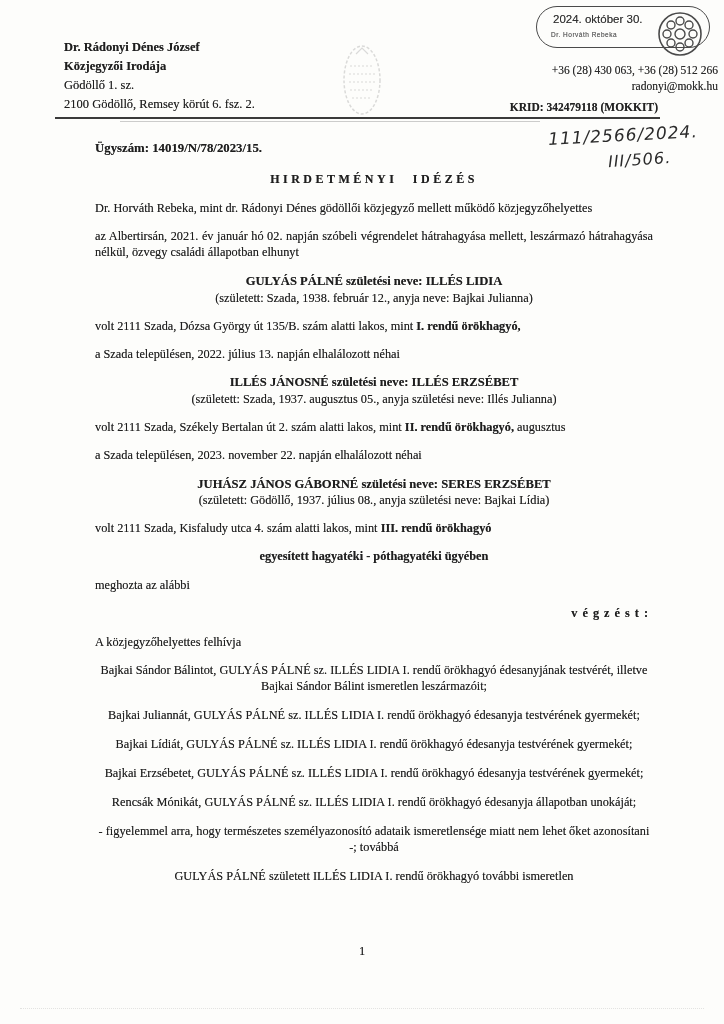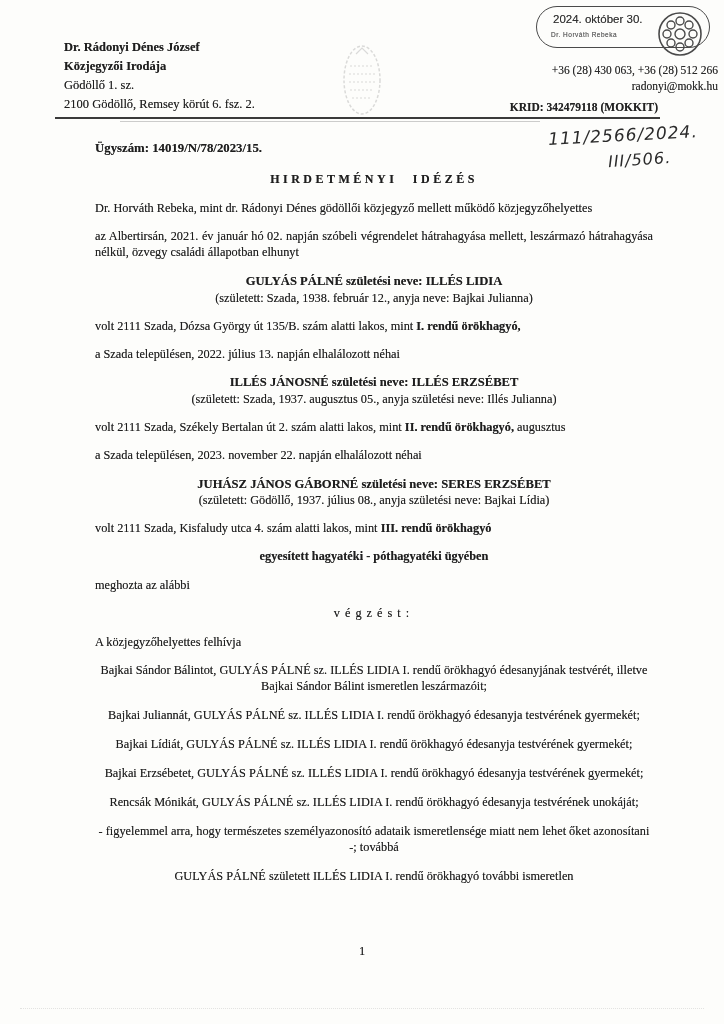--- a/index.html
+++ b/index.html
@@ -50,21 +50,21 @@
   .title{
     text-align:center;font-weight:bold;font-size:12px;
     letter-spacing:3.5px;word-spacing:9px;margin-bottom:14px !important;
   }
   .just{text-align:justify;}
   .nw{white-space:nowrap;}
   .cname{text-align:center;font-weight:bold;font-size:12.6px;margin-bottom:1px !important;}
   .cbirth{text-align:center;margin-bottom:12px !important;}
   .ctype{text-align:center;font-weight:bold;margin:3px 0 13px 0 !important;}
   .vegzes{
-    text-align:center;font-weight:normal;letter-spacing:5px;
+    text-align:right;font-weight:bold;letter-spacing:5px;
     margin:0 0 13px 0 !important;
   }
   .summon{text-align:center;font-weight:normal;margin-bottom:13px !important;}
   .note{text-align:center;margin-bottom:13px !important;}
   .pagenum{position:absolute;left:0;right:0;top:944px;text-align:center;font-size:12.5px;}
   .artifacts{position:absolute;left:20px;right:20px;top:1008px;border-top:1px dotted rgba(0,0,0,.10);height:0;}
   b{font-weight:bold;}
 </style>
 </head>
 <body>
@@ -142,21 +142,21 @@
 
     <p class="ctype">egyesített hagyatéki - póthagyatéki ügyében</p>
     <p>meghozta az alábbi</p>
     <p class="vegzes">végzést:</p>
     <p>A közjegyzőhelyettes felhívja</p>
 
     <p class="summon">Bajkai Sándor Bálintot, GULYÁS PÁLNÉ sz. ILLÉS LIDIA I. rendű örökhagyó édesanyjának testvérét, illetve Bajkai Sándor Bálint ismeretlen leszármazóit;</p>
     <p class="summon">Bajkai Juliannát, GULYÁS PÁLNÉ sz. ILLÉS LIDIA I. rendű örökhagyó édesanyja testvérének gyermekét;</p>
     <p class="summon">Bajkai Lídiát, GULYÁS PÁLNÉ sz. ILLÉS LIDIA I. rendű örökhagyó édesanyja testvérének gyermekét;</p>
     <p class="summon">Bajkai Erzsébetet, GULYÁS PÁLNÉ sz. ILLÉS LIDIA I. rendű örökhagyó édesanyja testvérének gyermekét;</p>
-    <p class="summon">Rencsák Mónikát, GULYÁS PÁLNÉ sz. ILLÉS LIDIA I. rendű örökhagyó édesanyja testvérének unokáját;</p>
+    <p class="summon">Rencsák Mónikát, GULYÁS PÁLNÉ sz. ILLÉS LIDIA I. rendű örökhagyó édesanyja állapotban unokáját;</p>
 
     <p class="note">- figyelemmel arra, hogy természetes személyazonosító adataik ismeretlensége miatt nem lehet őket azonosítani -; továbbá</p>
     <p class="summon">GULYÁS PÁLNÉ született ILLÉS LIDIA I. rendű örökhagyó további ismeretlen</p>
   </div>
 
   <div class="pagenum">1</div>
   <div class="artifacts"></div>
 </div>
 
 </body></html>

